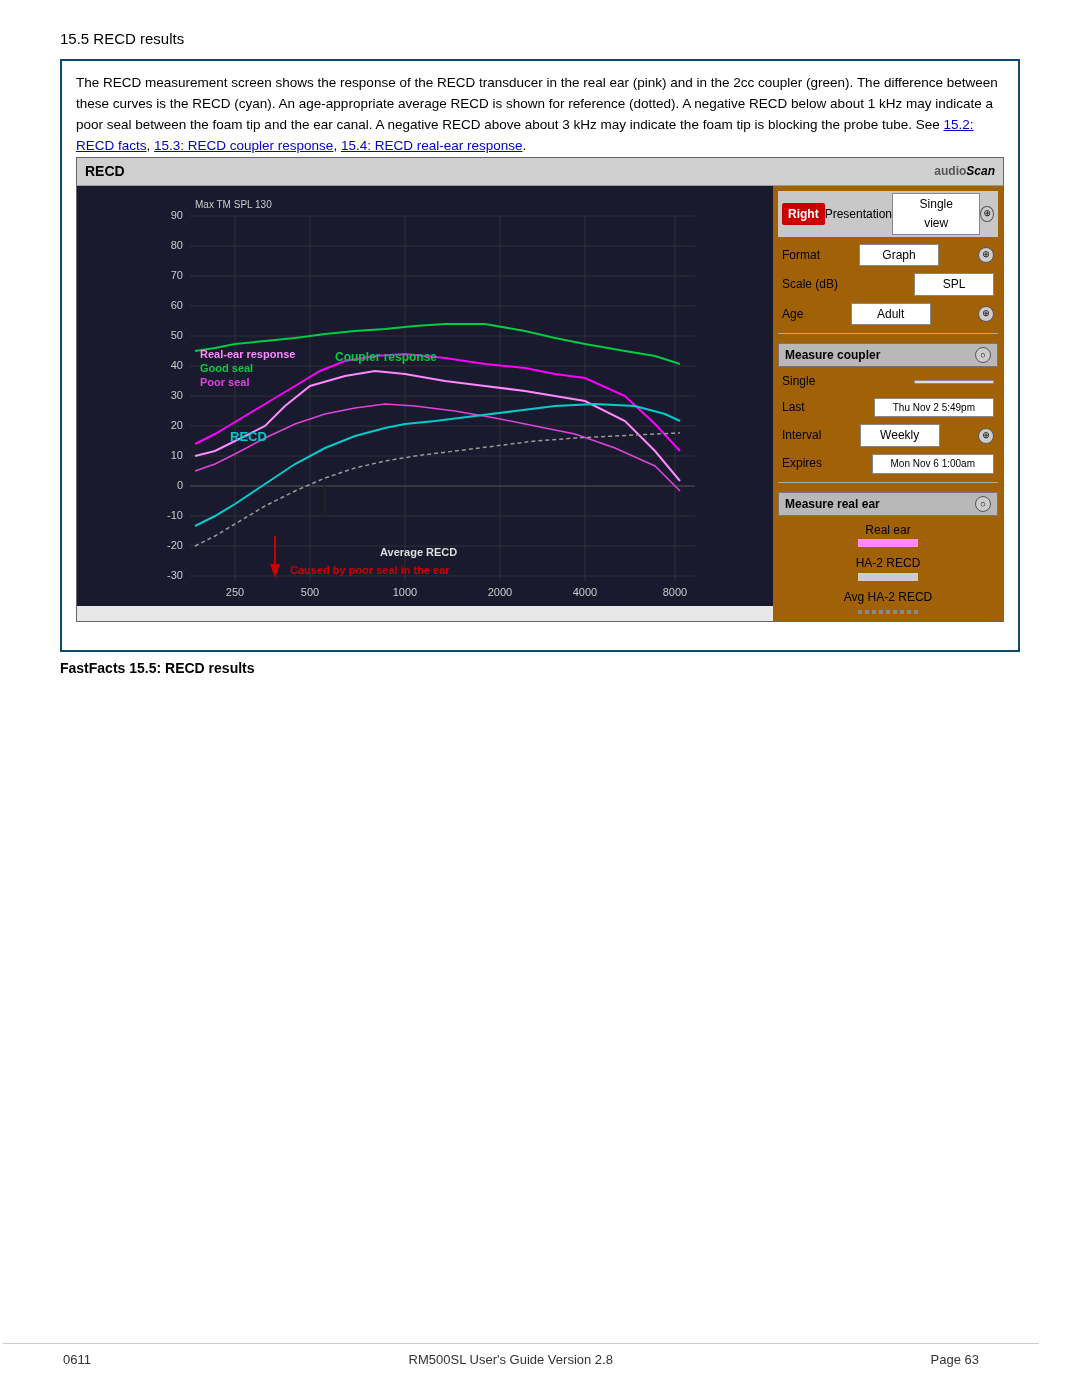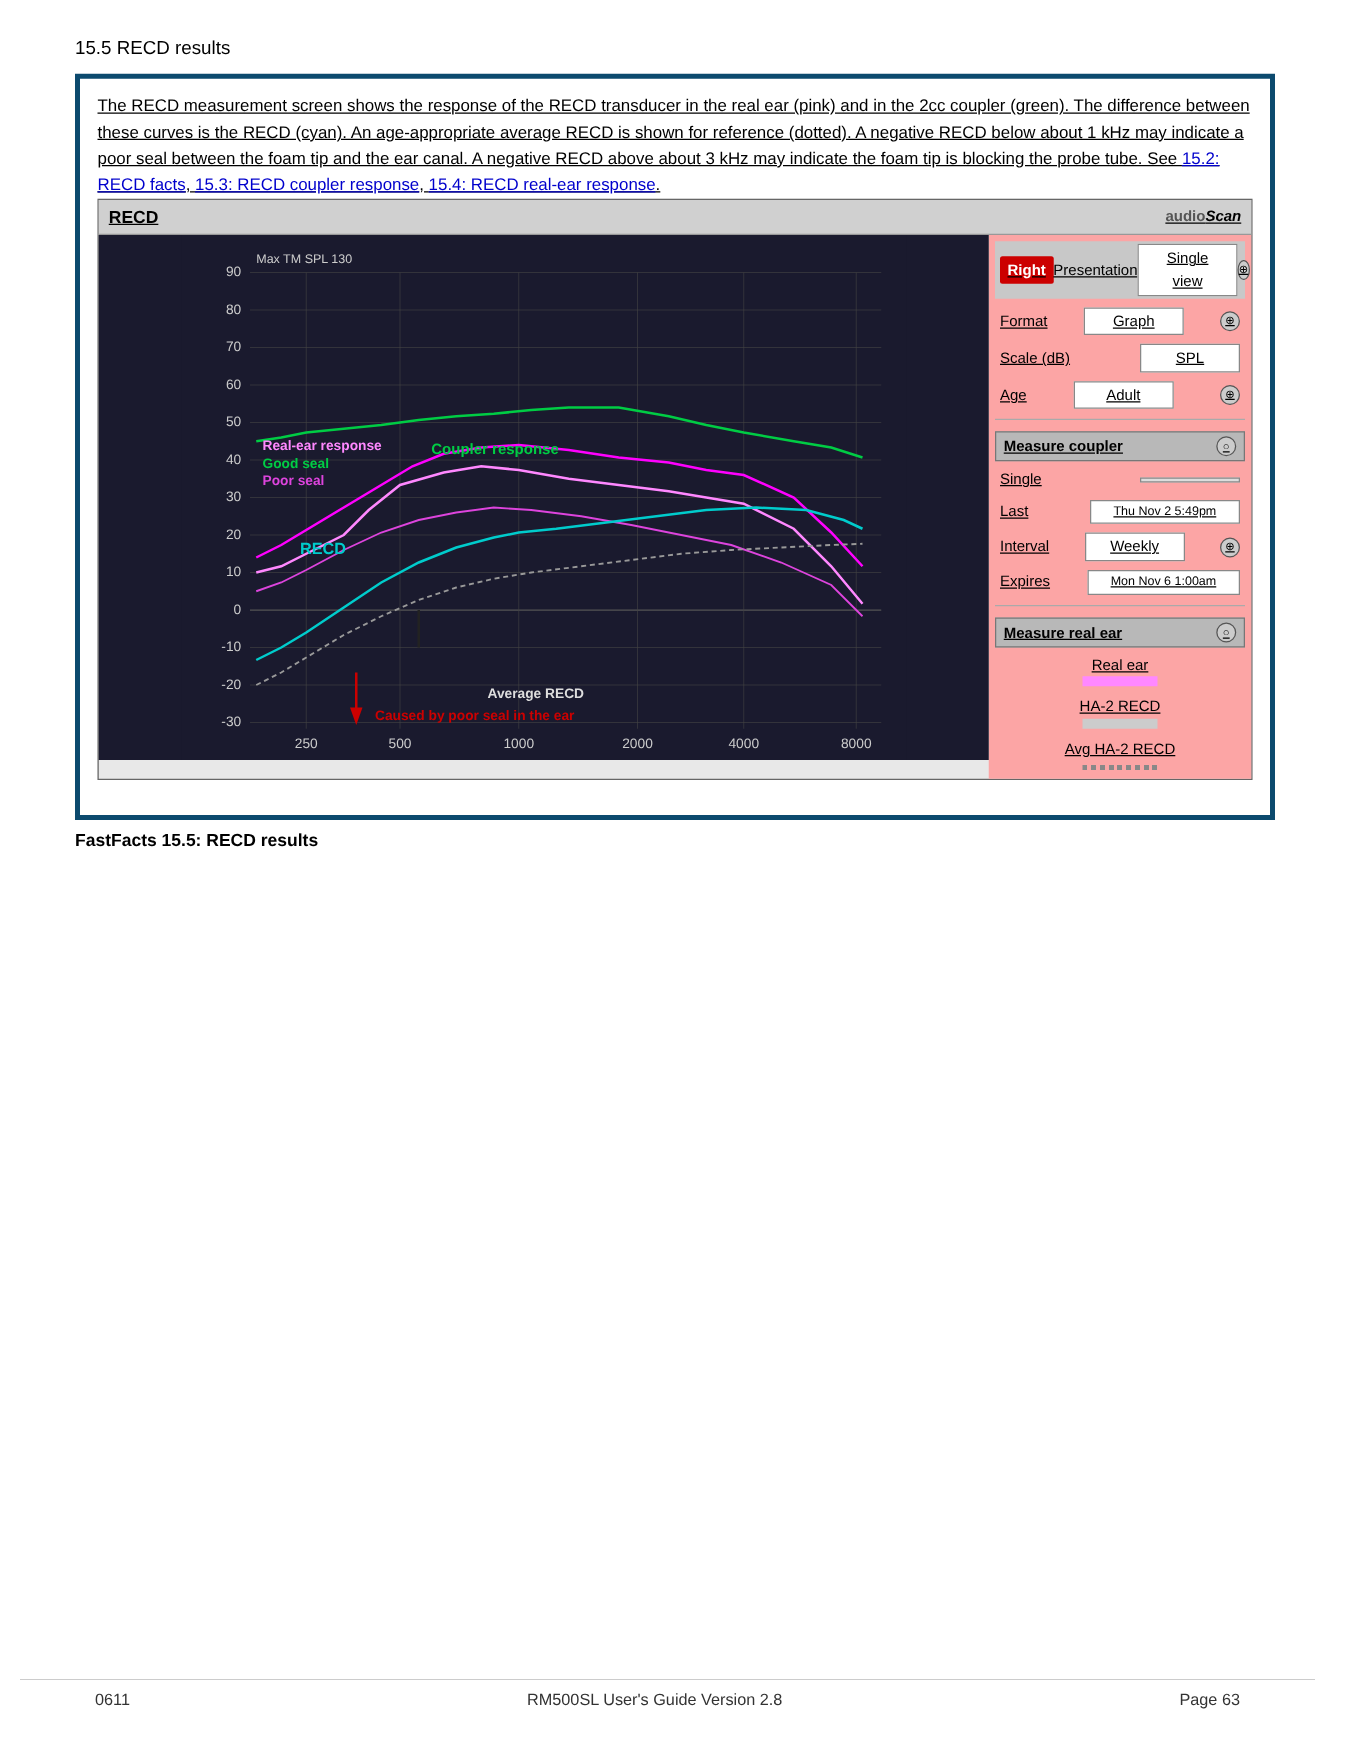--- a/index.html
+++ b/index.html
@@ -13,27 +13,26 @@
       padding: 30px 60px;
     }
 
     .section-heading {
       font-weight: normal;
       font-size: 15px;
       margin-bottom: 12px;
     }
 
     .description-box {
-      border: 4px solid #0c4a6e;
+      border: 2px solid #0c4a6e;
       padding: 12px 14px;
       margin-bottom: 0;
       background: #fff;
       font-size: 13.5px;
       line-height: 1.55;
-      text-decoration: underline;
     }
 
     .description-box a {
       color: #0000cc;
       text-decoration: underline;
     }
 
     .recd-screenshot {
       border: 1px solid #666;
       background: #e8e8e8;
@@ -77,22 +76,22 @@
 
     .recd-graph-area {
       flex: 1;
       background: #1a1a2e;
       position: relative;
       height: 420px;
       overflow: hidden;
     }
 
     .recd-sidebar {
-      width: 210px;
-      background: #fca5a5;
+      width: 230px;
+      background: #a16207;
       padding: 5px;
       font-size: 12px;
       display: flex;
       flex-direction: column;
       gap: 3px;
     }
 
     .sidebar-row {
       display: flex;
       align-items: center;
@@ -160,21 +159,21 @@
     .fastfacts {
       font-weight: bold;
       font-size: 14px;
       margin-top: 8px;
       margin-bottom: 20px;
     }
 
     .footer {
       position: fixed;
       bottom: 30px;
-      left: 16px;
+      left: 3px;
       width: 1036px;
       display: flex;
       justify-content: space-between;
       padding: 0 60px;
       font-size: 13px;
       color: #333;
       border-top: 1px solid #ccc;
       padding-top: 8px;
     }
 

